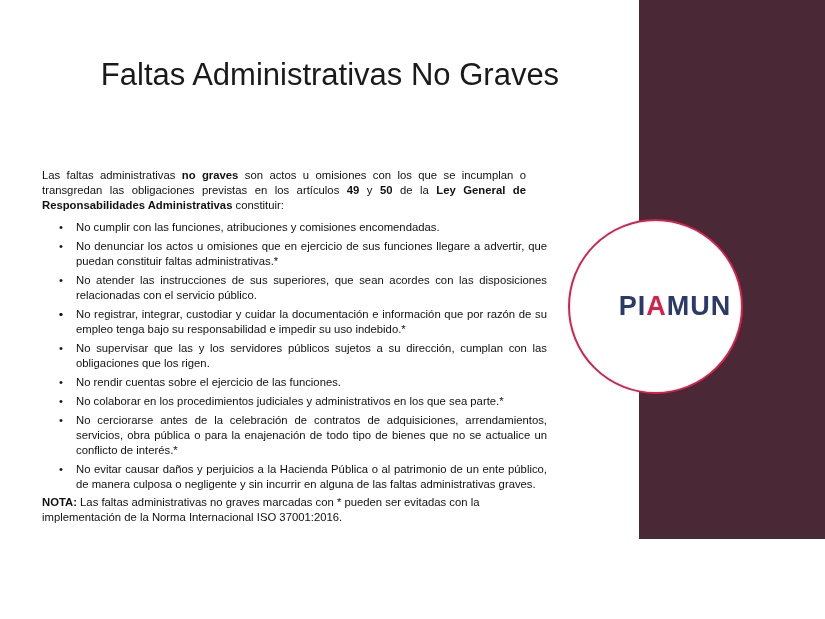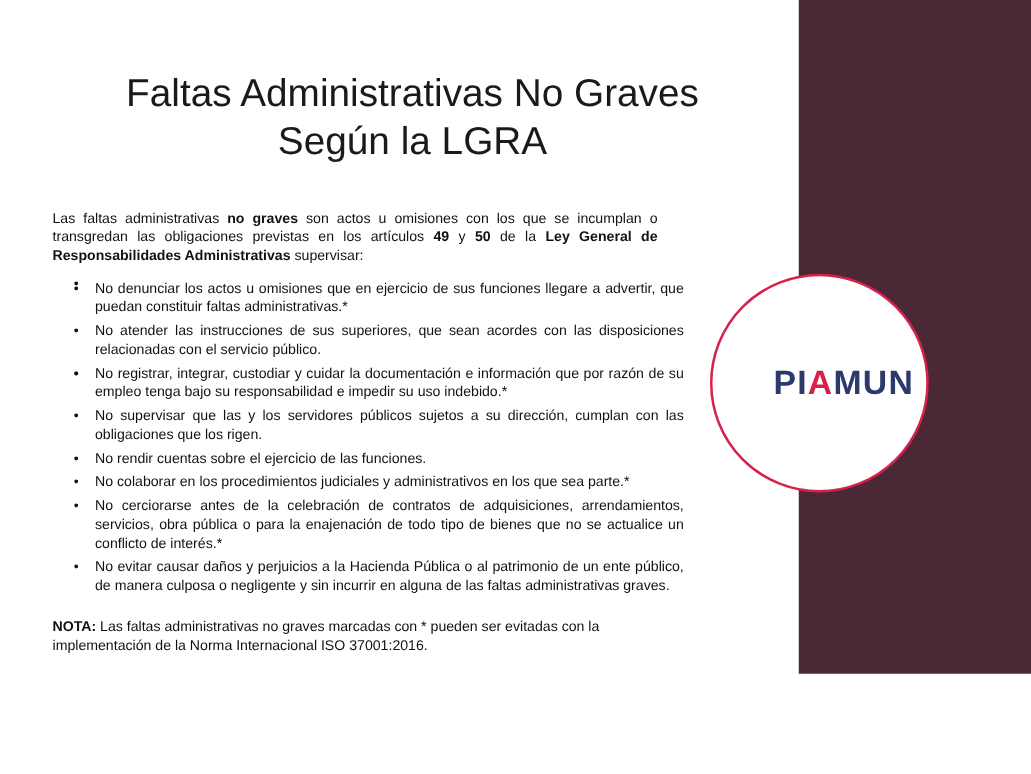--- a/index.html
+++ b/index.html
@@ -119,27 +119,26 @@
 </style>
 </head>
 <body>
 
 <div id="slide">
 
   <div id="right-band"></div>
 
   <div id="title-block">
     <span class="tline">Faltas Administrativas No Graves</span>
-    <span class="tline">Según la LGRA</span>
   </div>
 
-  <div id="intro"><span>Las faltas administrativas </span><b>no graves</b><span> son actos u omisiones con los que se incumplan o transgredan las obligaciones previstas en los artículos </span><b>49</b><span> y </span><b>50</b><span> de la </span><b>Ley General de Responsabilidades Administrativas</b><span> supervisar:</span></div>
+  <div id="intro"><span>Las faltas administrativas </span><b>no graves</b><span> son actos u omisiones con los que se incumplan o transgredan las obligaciones previstas en los artículos </span><b>49</b><span> y </span><b>50</b><span> de la </span><b>Ley General de Responsabilidades Administrativas</b><span> constituir:</span></div>
 
   <div id="bullets">
-    <div class="bullet"><span class="dot">•</span></div>
+    <div class="bullet"><span class="dot">•</span><span>No cumplir con las funciones, atribuciones y comisiones encomendadas.</span></div>
     <div class="bullet"><span class="dot">•</span><span>No denunciar los actos u omisiones que en ejercicio de sus funciones llegare a advertir, que puedan constituir faltas administrativas.*</span></div>
     <div class="bullet"><span class="dot">•</span><span>No atender las instrucciones de sus superiores, que sean acordes con las disposiciones relacionadas con el servicio público.</span></div>
     <div class="bullet"><span class="dot">•</span></div>
     <div class="bullet"><span class="dot">•</span><span>No registrar, integrar, custodiar y cuidar la documentación e información que por razón de su empleo tenga bajo su responsabilidad e impedir su uso indebido.*</span></div>
     <div class="bullet"><span class="dot">•</span><span>No supervisar que las y los servidores públicos sujetos a su dirección, cumplan con las obligaciones que los rigen.</span></div>
     <div class="bullet"><span class="dot">•</span><span>No rendir cuentas sobre el ejercicio de las funciones.</span></div>
     <div class="bullet"><span class="dot">•</span><span>No colaborar en los procedimientos judiciales y administrativos en los que sea parte.*</span></div>
     <div class="bullet"><span class="dot">•</span><span>No cerciorarse antes de la celebración de contratos de adquisiciones, arrendamientos, servicios, obra pública o para la enajenación de todo tipo de bienes que no se actualice un conflicto de interés.*</span></div>
     <div class="bullet"><span class="dot">•</span><span>No evitar causar daños y perjuicios a la Hacienda Pública o al patrimonio de un ente público, de manera culposa o negligente y sin incurrir en alguna de las faltas administrativas graves.</span></div>
   </div>

